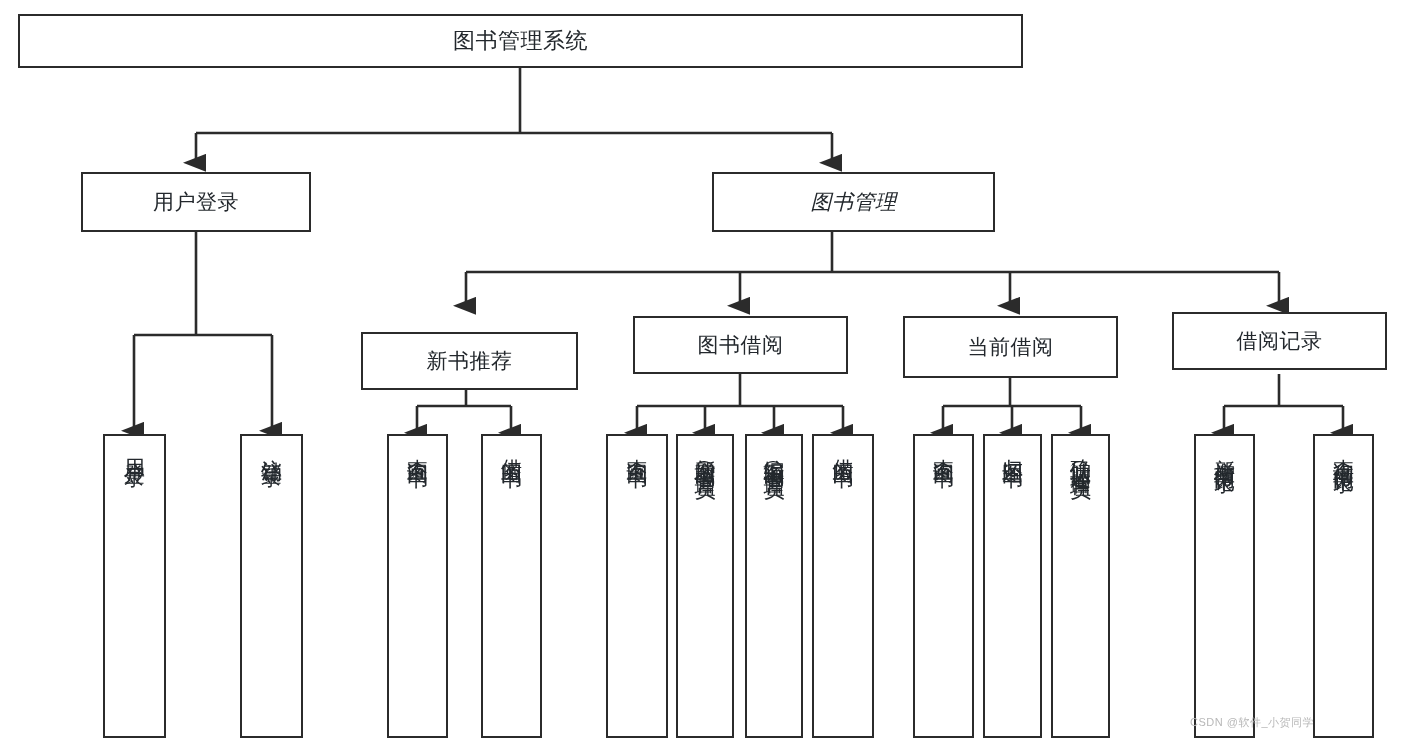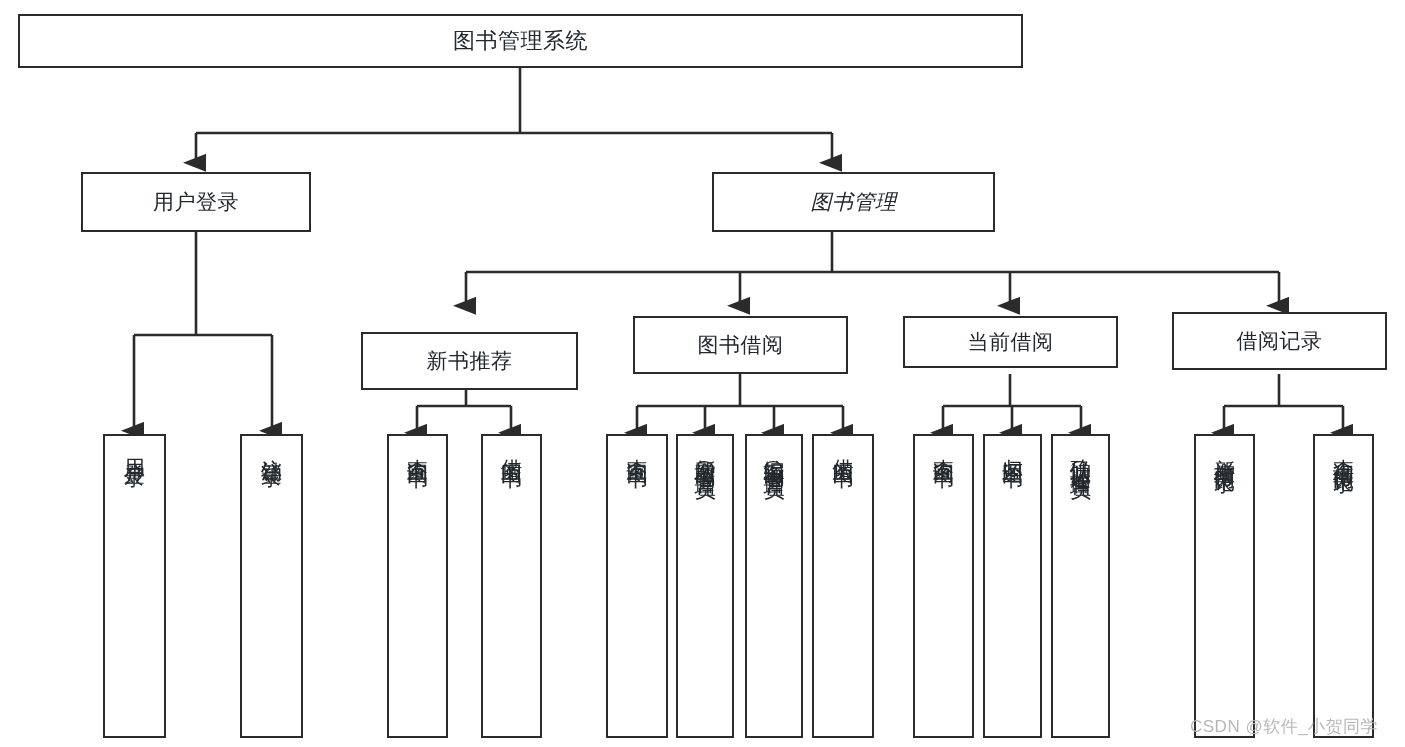--- a/index.html
+++ b/index.html
@@ -59,21 +59,21 @@
   .node.vert .label {
     writing-mode: vertical-rl;
     text-orientation: upright;
     font-size: 21px;
     line-height: 1.05;
     letter-spacing: 3px;
     max-height: 100%;
   }
   .watermark {
     position: absolute;
-    font-size: 17px;
+    font-size: 11px;
     color: #b8b8b8;
     white-space: nowrap;
     letter-spacing: 0.5px;
   }
 </style>
 </head>
 <body>
 
 <div id="canvas">
 
@@ -137,21 +137,21 @@
   <div class="node horiz" style="left:712px; top:172px; width:283px; height:60px;font-style:italic;">
     <span class="label">图书管理</span>
   </div>
 
   <div class="node horiz" style="left:361px; top:332px; width:217px; height:58px;">
     <span class="label">新书推荐</span>
   </div>
   <div class="node horiz" style="left:633px; top:316px; width:215px; height:58px;">
     <span class="label">图书借阅</span>
   </div>
-  <div class="node horiz" style="left:903px; top:316px; width:215px; height:52px;">
+  <div class="node horiz" style="left:903px; top:316px; width:215px; height:62px;">
     <span class="label">当前借阅</span>
   </div>
   <div class="node horiz" style="left:1172px; top:312px; width:215px; height:58px;">
     <span class="label">借阅记录</span>
   </div>
 
   <div class="node vert" style="left:103px; top:434px; width:63px; height:304px;">
     <span class="label">用户登录</span>
   </div>
   <div class="node vert" style="left:240px; top:434px; width:63px; height:304px;">

